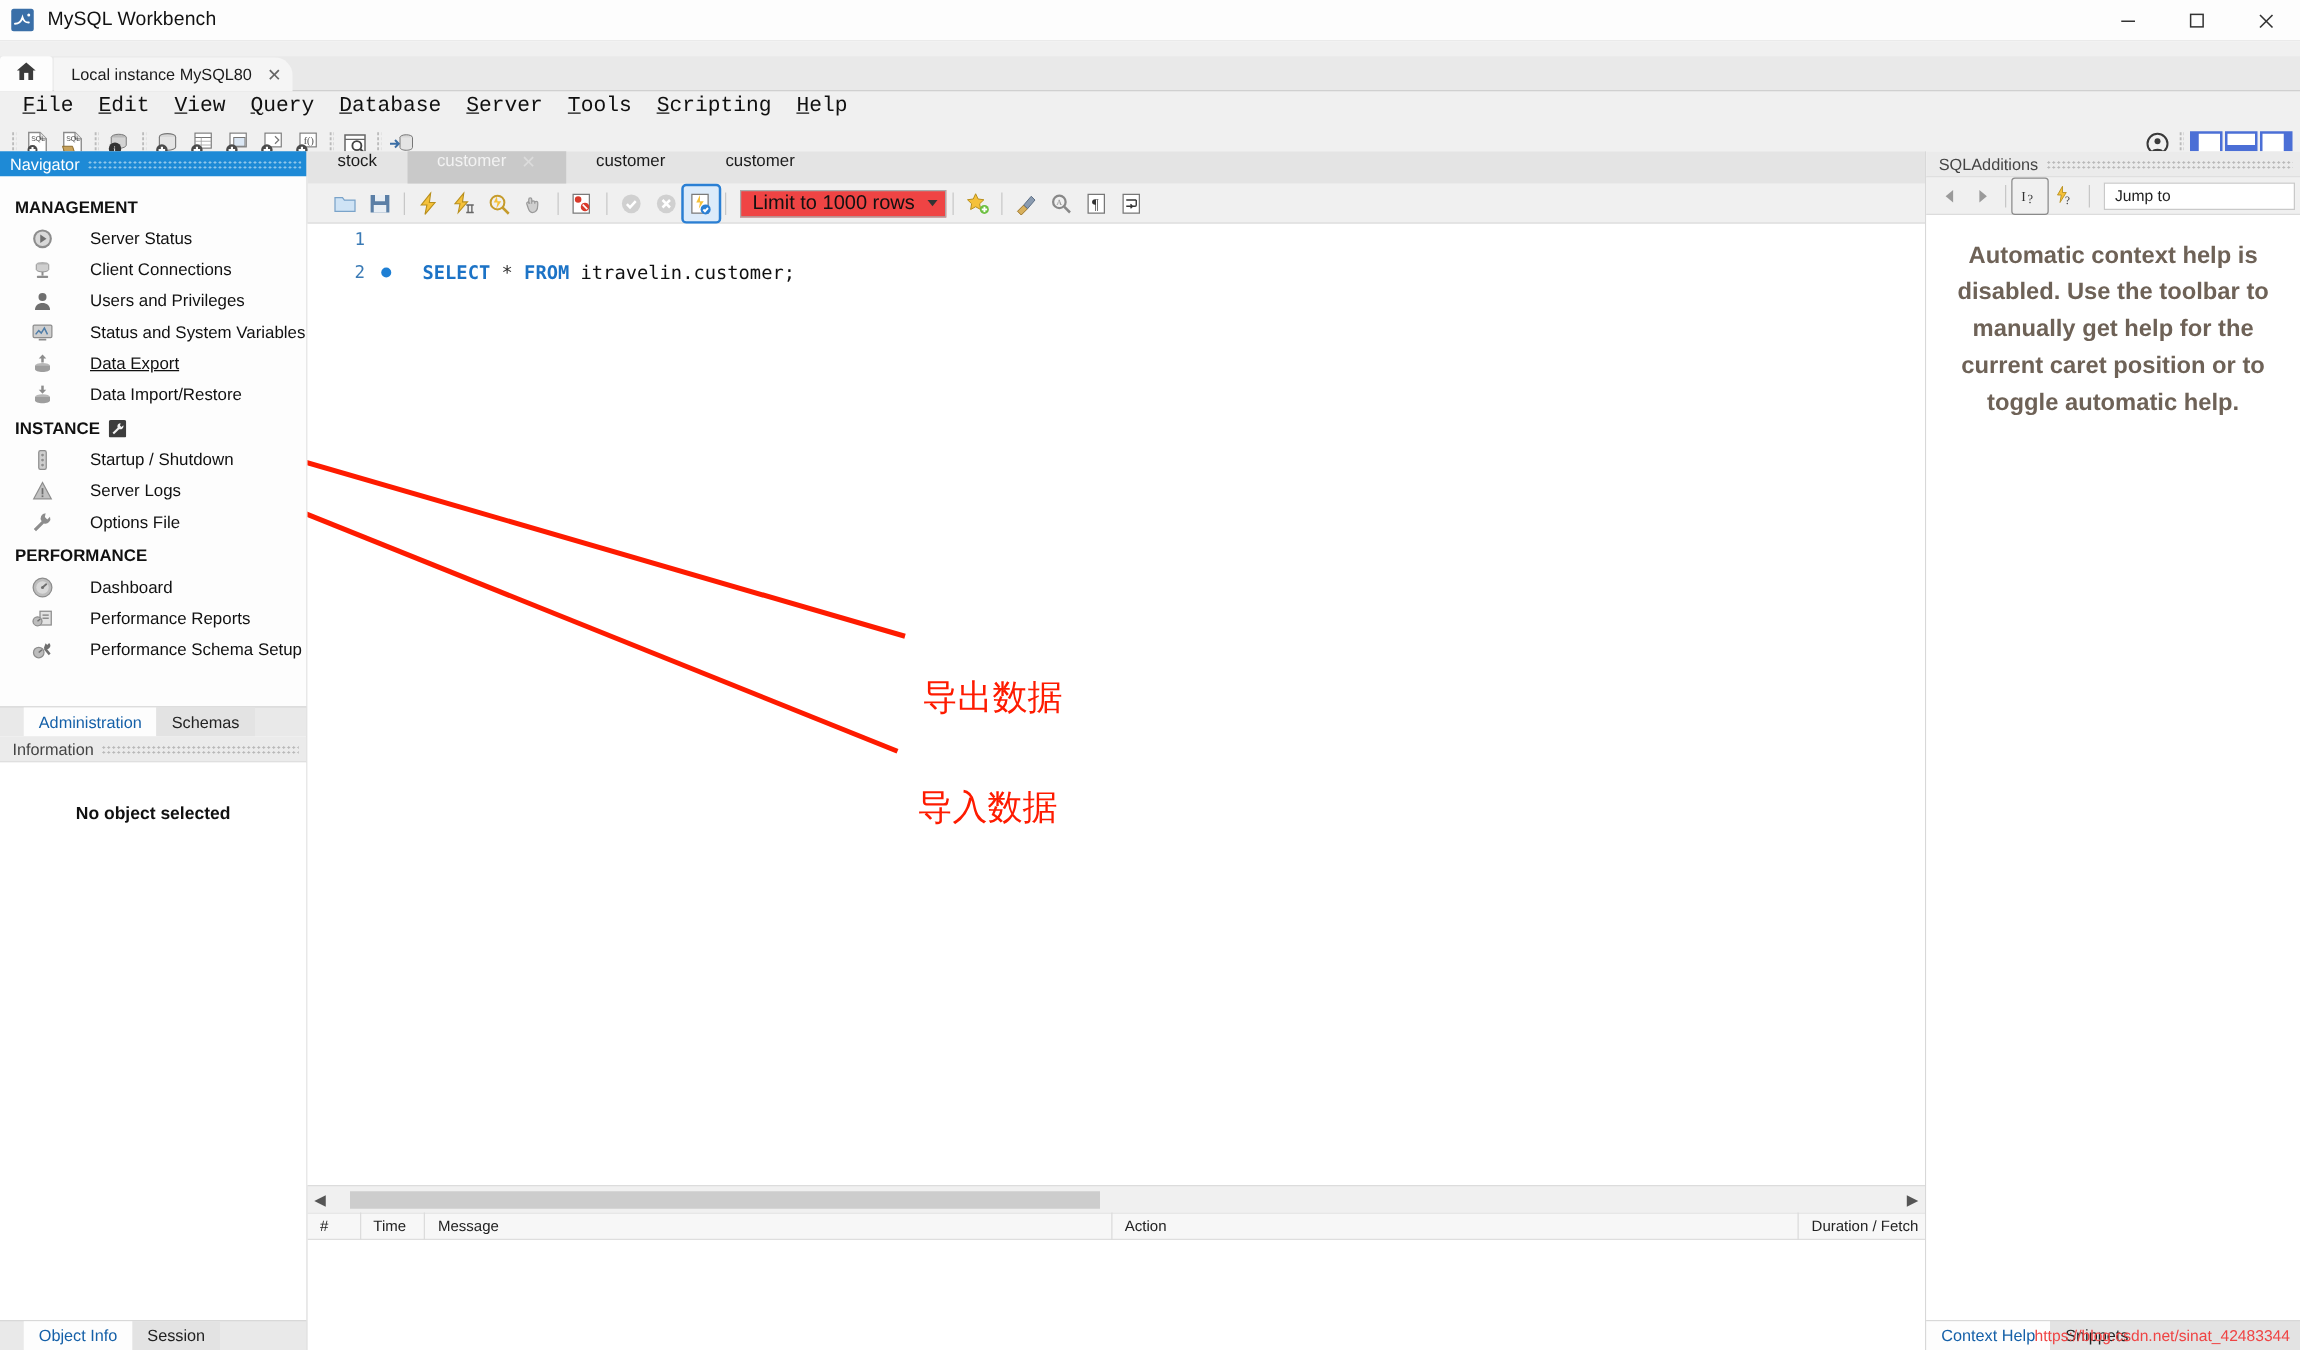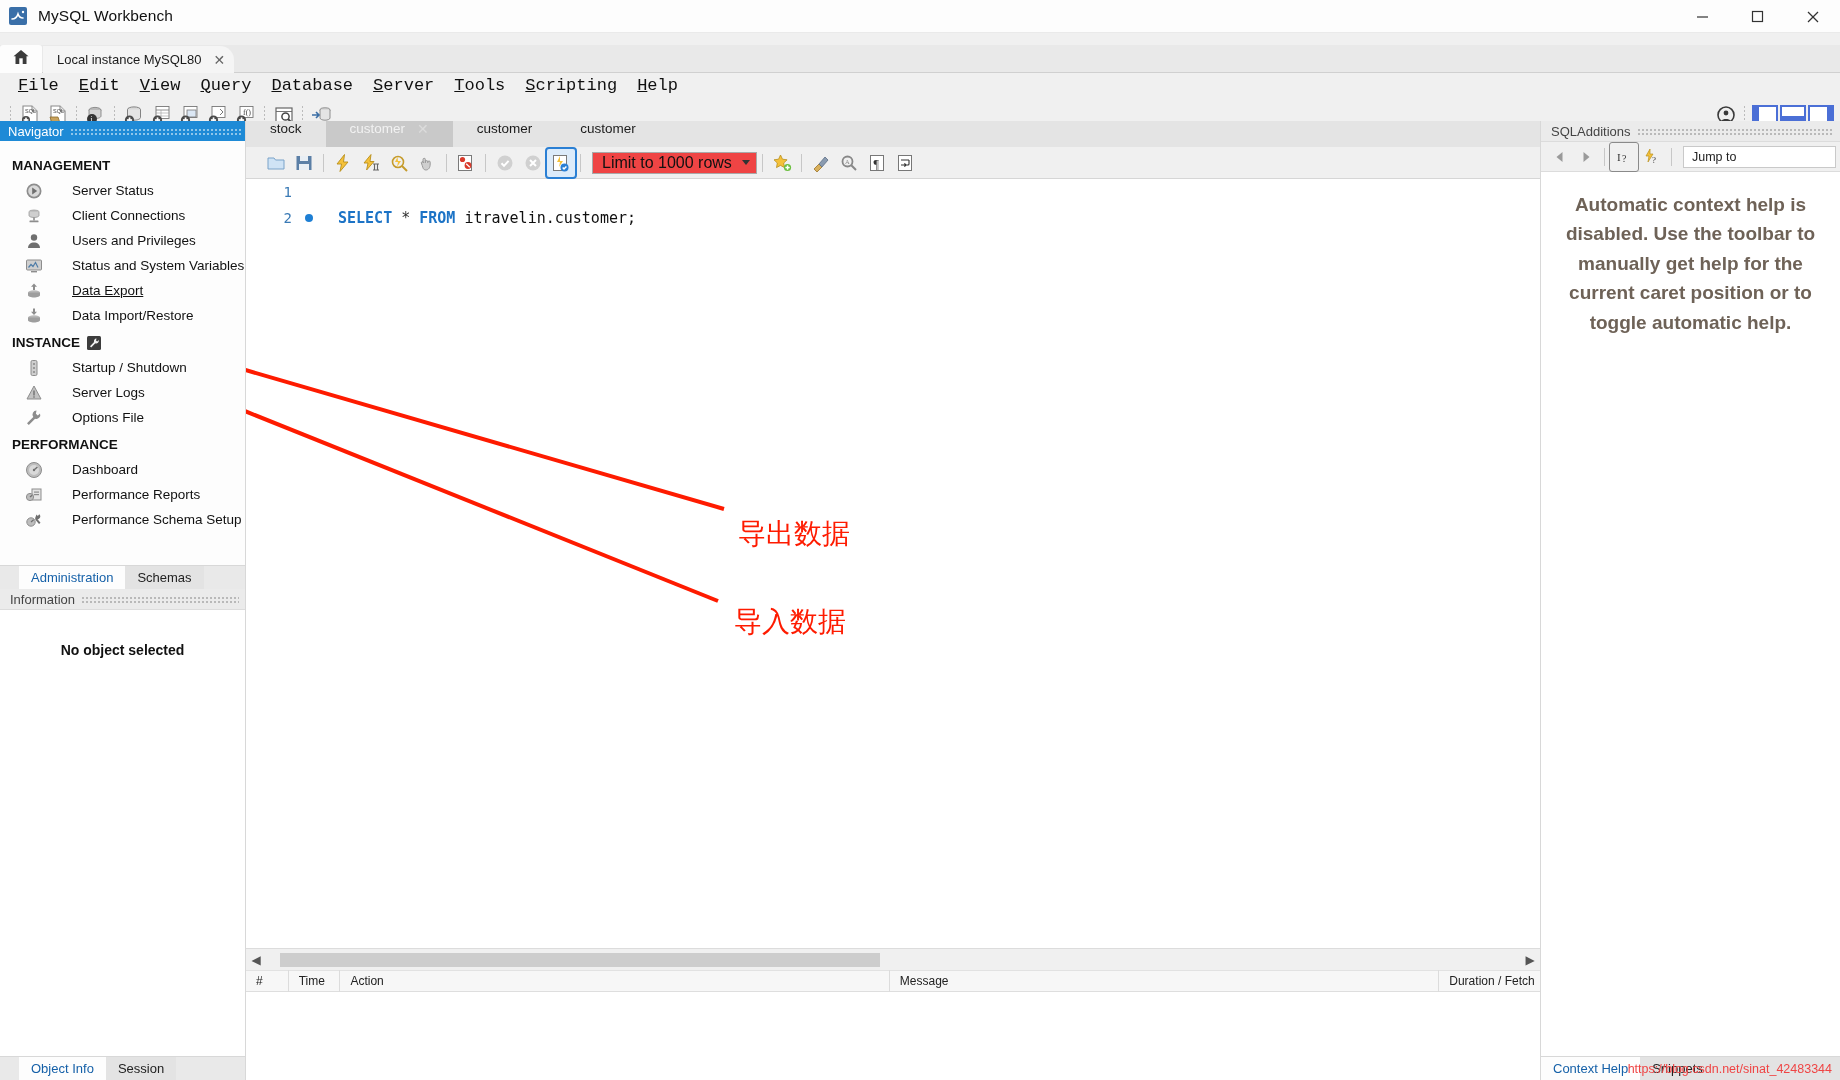--- a/index.html
+++ b/index.html
@@ -107,21 +107,21 @@
   .code-line { display: flex; height: 26px; align-items: center; font-family: "DejaVu Sans Mono", monospace; font-size: 15px; }
   .gutter { width: 52px; text-align: right; padding-right: 6px; color: #3a7ab5; font-size: 14px; }
   .bp { width: 22px; display: flex; align-items: center; justify-content: center; }
   .bp i { width: 8px; height: 8px; border-radius: 50%; background: #1e7fd4; display: block; }
   .code-text { padding-left: 18px; color: #101010; white-space: pre; }
   .kw { color: #1c73c6; font-weight: bold; }
   .op { color: #303030; }
 
   
   #annot { position: absolute; inset: 0; pointer-events: none; }
-  .cn-label { position: absolute; color: #fe1b00; font-size: 28px; font-family: "DejaVu Sans", sans-serif; white-space: nowrap; }
+  .cn-label { position: absolute; color: #fe1b00; font-size: 28px; font-family: "DejaVu Sans", sans-serif; white-space: nowrap; margin-top: 24px; }
 
   #hscroll-wrap { height: 22px; background: #f0f0f0; display: flex; align-items: center; border-top: 1px solid #dcdcdc; }
   .sc-arrow { width: 20px; text-align: center; font-size: 12px; color: #555; }
   .sc-track { flex: 1; height: 14px; background: #f0f0f0; position: relative; }
   .sc-thumb { position: absolute; left: 14px; top: 0; width: 600px; height: 14px; background: #cdcdcd; }
 
   #output-title { height: 21px; background: #ebebeb; display: flex; align-items: center; padding-left: 10px; font-size: 13px; color: #444; overflow: hidden; }
   #output-title .dots { flex: 1; height: 7px; margin-left: 6px; margin-right: 6px;
     background-image: radial-gradient(#b9b9b9 1px, transparent 1px); background-size: 4px 4px; }
   #output-body { height: 110px; background: #fff; display: flex; flex-direction: column; }
@@ -675,24 +675,24 @@
 
     <div id="output-body">
       <div id="output-header">
           <div class="oh" style="width: 48px;">
             <span>#</span>
           </div>
           <div class="oh" style="width: 60px;">
             <span>Time</span>
           </div>
           <div class="oh" style="width: 658px;">
-            <span>Action</span>
+            <span>Message</span>
           </div>
           <div class="oh" style="width: 658px;">
-            <span>Message</span>
+            <span>Action</span>
           </div>
           <div class="oh" style="width: 120px;">
             <span>Duration / Fetch</span>
           </div>
         </div>
       <div id="output-rows"></div>
     </div>
     <div id="watermark">https://blog.csdn.net/sinat_42483344</div>
   </div>
 

